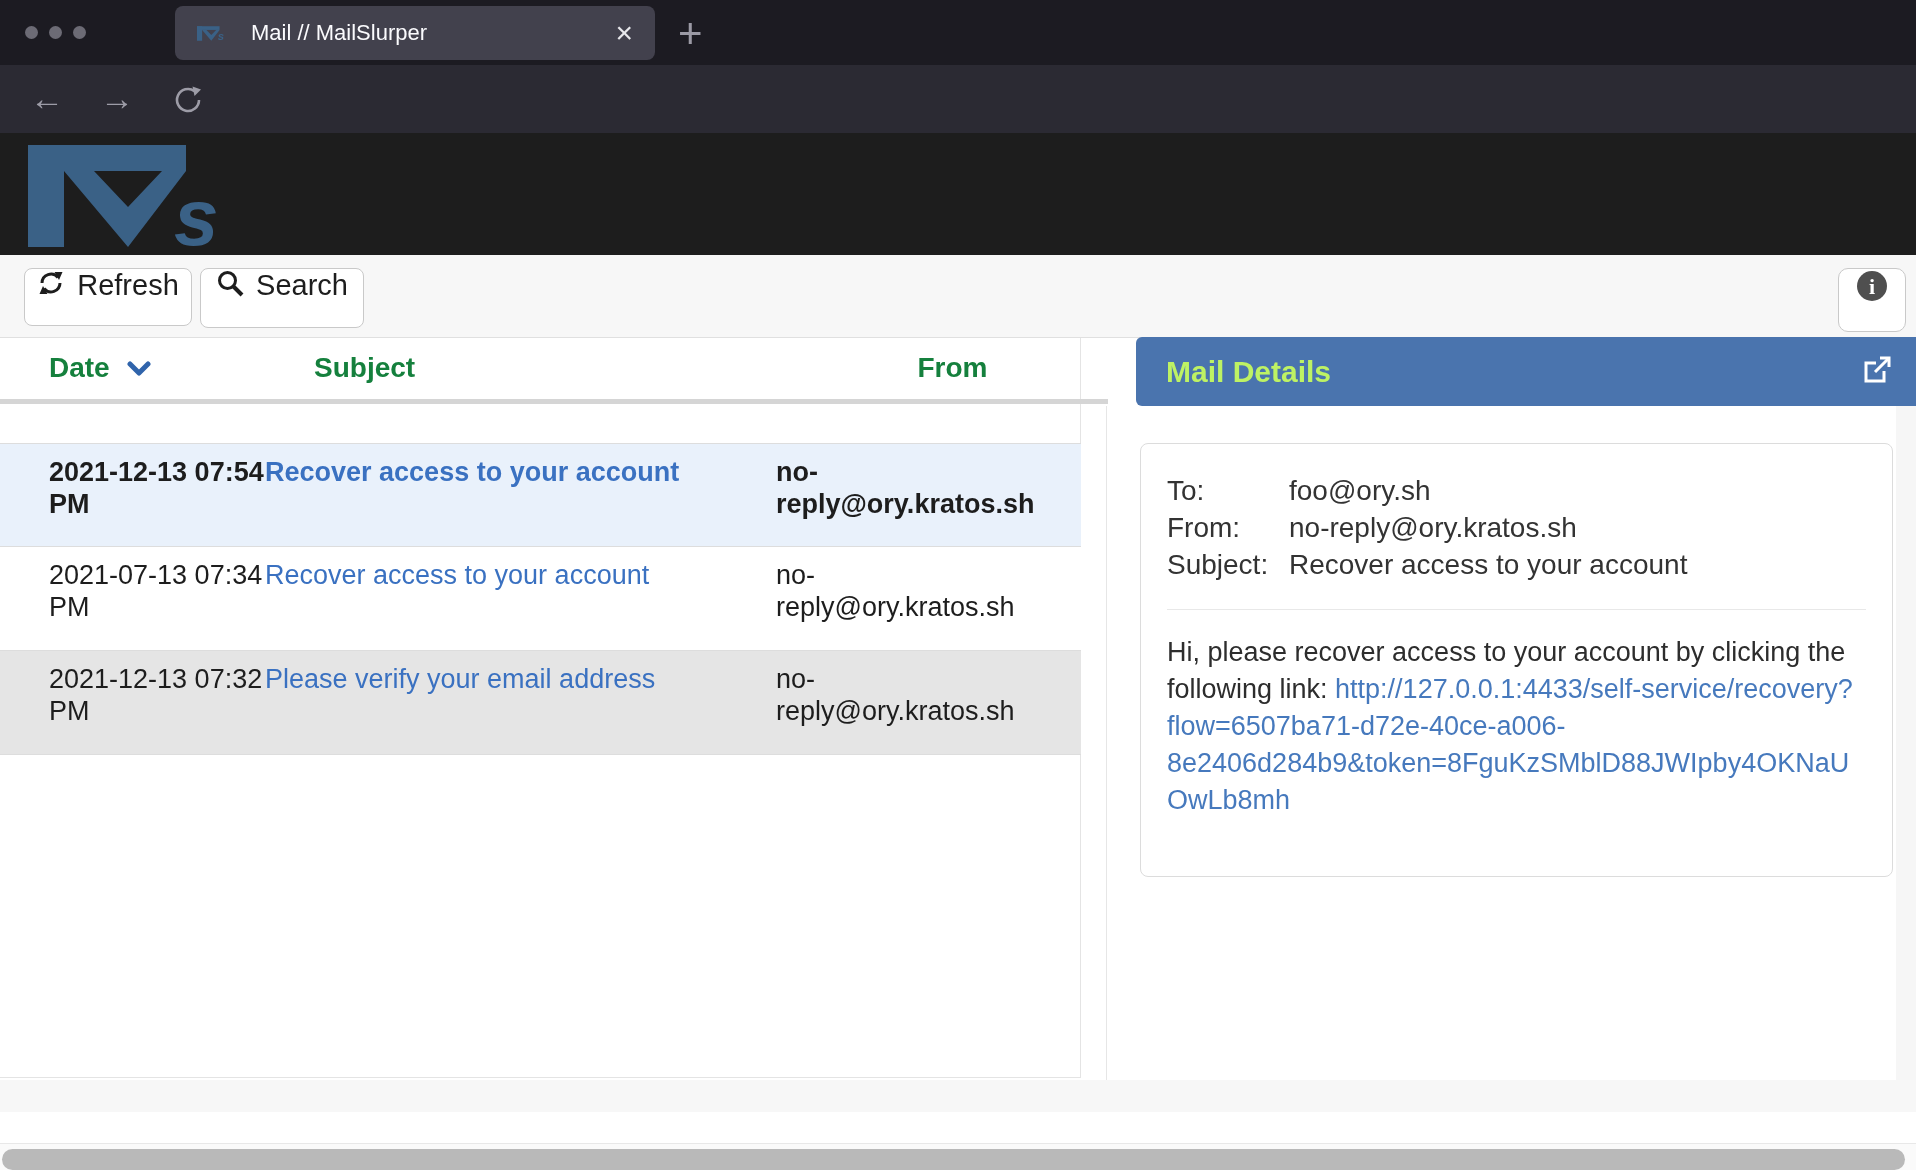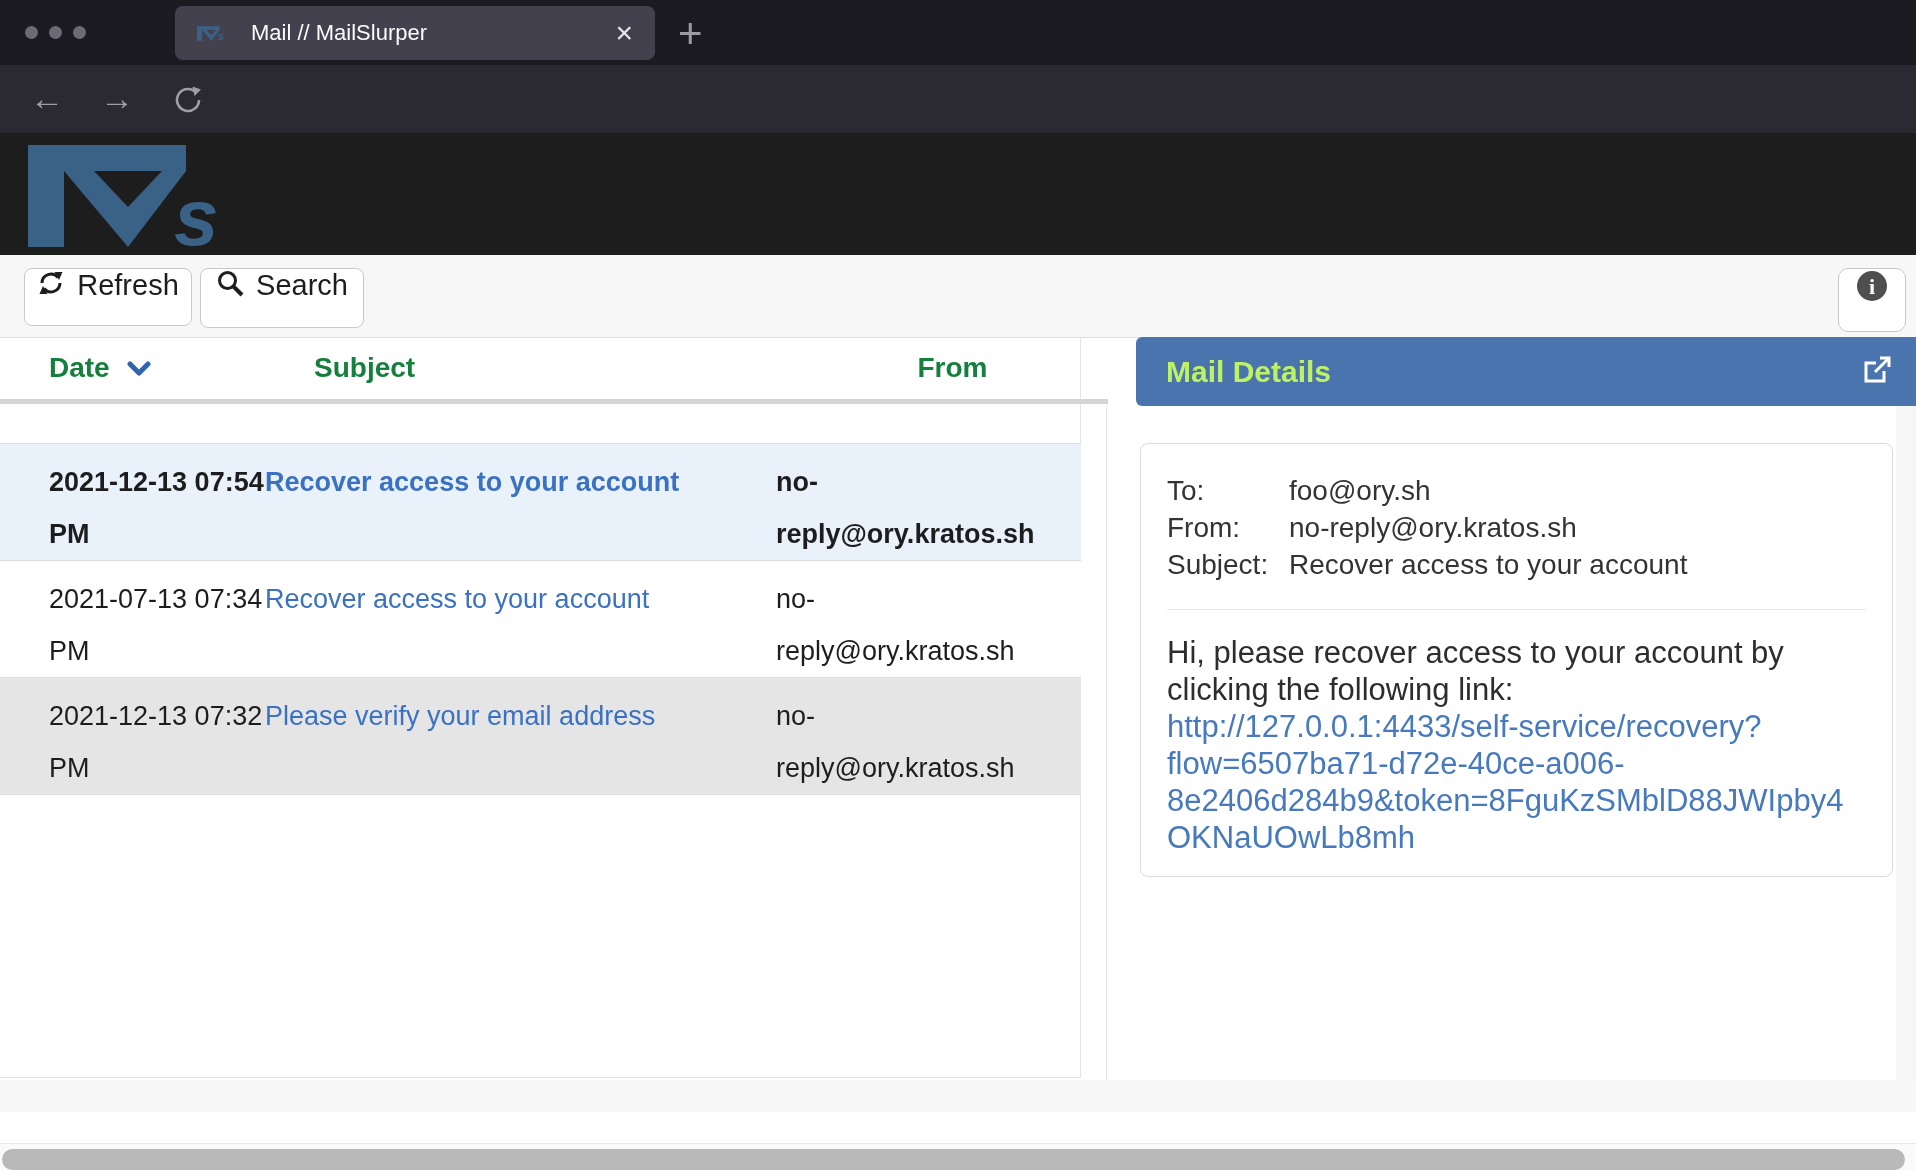--- a/index.html
+++ b/index.html
@@ -40,41 +40,41 @@
   .btn-search  { left:200px; top:268px; width:164px; height:60px; }
   .btn-info    { left:1838px; top:268px; width:68px; height:64px; border-radius:10px; }
 
   
   .list-panel { left:0; top:338px; width:1081px; height:740px; background:#ffffff;
                 border-right:1px solid #e4e4e4; border-bottom:1px solid #e4e4e4; }
   .col-head { color:#15803d; font-weight:bold; font-size:28px; top:14px; }
   .head-divider { left:0; top:61px; width:1108px; height:5px; background:#d5d5d5; }
   .rows { left:0; top:105px; width:1081px; }
   .mail-row { display:flex; min-height:104px; border-bottom:1px solid #dddddd; font-size:27px;
-              line-height:52px; padding-top:12px; cursor:pointer; background:#ffffff; }
+              line-height:32px; padding-top:12px; cursor:pointer; background:#ffffff; }
   .mail-row:first-child { border-top:1px solid #dddddd; }
   .mail-row.selected { background:#e9f1fb; font-weight:bold; }
   .mail-row.striped { background:#e5e5e5; }
   .cell-date { flex:0 0 265px; padding-left:49px; color:#1d1d1d; }
   .cell-subject { flex:0 0 511px; }
   .cell-subject a { color:#3a71c1; text-decoration:none; }
   .cell-from { flex:0 0 255px; color:#1d1d1d; overflow-wrap:break-word; }
   .v-divider { left:1106px; top:406px; width:1px; height:706px; background:#e6e6e6; }
 
   
   .details-header { left:1136px; top:337px; width:790px; height:69px; background:#4a74ae;
                     border-radius:6px; display:flex; align-items:center; padding:0 30px; }
   .details-title { color:#bef264; font-size:30px; font-weight:bold; }
   .ext-ico { position:absolute; left:726px; top:18px; }
   .details-card { left:1140px; top:443px; width:753px; height:434px; background:#ffffff;
                   border:1px solid #dcdcdc; border-radius:8px; padding:28px 26px; }
   .meta-row { display:flex; font-size:28px; line-height:37px; color:#333333; }
   .meta-label { flex:0 0 122px; }
   .card-divider { height:1px; background:#e8e8e8; margin:26px 0 24px 0; }
-  .mail-body { font-size:31px; line-height:37px; color:#2d2d2d; }
+  .mail-body { font-size:27px; line-height:37px; color:#2d2d2d; }
   .mail-body a { color:#4679bd; text-decoration:none; overflow-wrap:anywhere; }
   .right-strip { left:1896px; top:406px; width:20px; height:706px; background:#f6f6f6; }
 
   
   .bottom-band { left:0; top:1080px; width:1916px; height:32px; background:#f7f7f7; }
   .bottom-line { left:0; top:1143px; width:1916px; height:1px; background:#e8e8e8; }
   .hscroll { left:0; top:1144px; width:1916px; height:26px; background:#fafafa; }
   .hscroll-thumb { position:absolute; left:2px; top:5px; width:1903px; height:21px;
                    background:#b9b9b9; border-radius:11px; }
   svg { display:block; }

